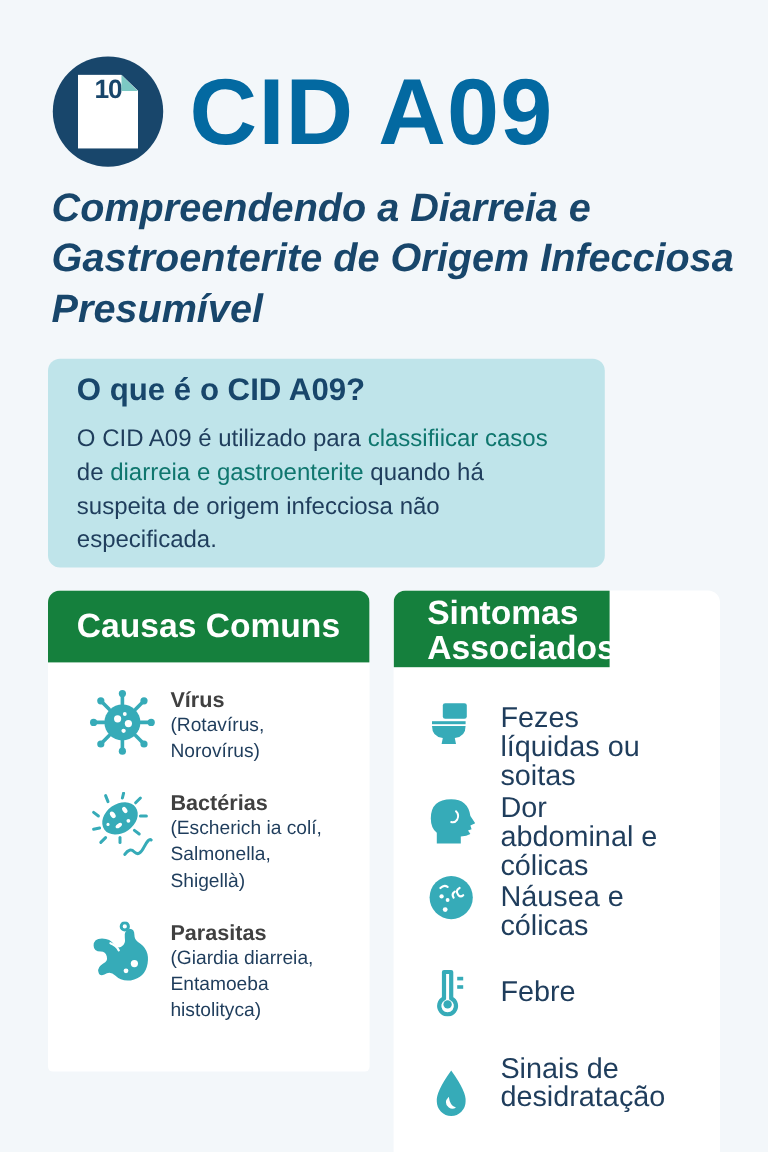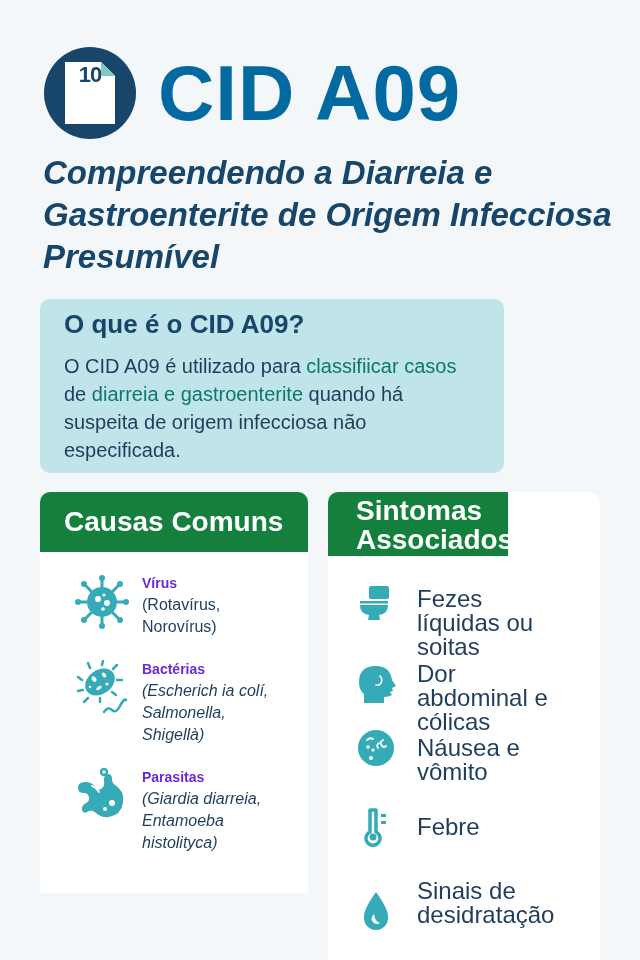--- a/index.html
+++ b/index.html
@@ -50,23 +50,23 @@
   .card-head {
     background: #15803d; color: #ffffff; font-size: 28px; font-weight: bold;
     padding: 0 0 0 24px; display: flex; align-items: center;
   }
   .card-left .card-head { height: 60px; }
   .card-right .card-head { height: 64px; line-height: 29px; padding-top: 2px; padding-left: 28px; }
   .cause-list { padding: 20px 0 0 34px; }
   .cause { display: flex; align-items: flex-start; margin-bottom: 20px; }
   .cause-icon { width: 56px; height: 56px; flex: 0 0 56px; margin-top: 2px; }
   .cause-text { margin-left: 12px; }
-  .cause-name { font-size: 14px; font-weight: bold; color: #6d28d9; line-height: 22px; }
+  .cause-name { font-size: 18px; font-weight: bold; color: #404040; line-height: 22px; }
   .cause-desc { font-size: 16px; line-height: 22px; color: #1f3d5c; }
-  .cause-desc.ital { font-style: italic; }
+  .cause-desc.ital { }
   .sym-list { padding-top: 18px; }
   .sym { position: relative; height: 75px; }
   .sym-icon { position: absolute; left: 28px; width: 40px; height: 40px; }
   .sym-label {
     position: absolute; left: 89px; font-size: 24px; line-height: 24px; color: #1f3d5c;
   }
 </style>
 </head>
 <body>
 
@@ -203,21 +203,21 @@
           <path d="M11 12 q3 -3 6 -1"></path>
           <path d="M27 12 q-4 2 -1 6 q2 2 4 0"></path>
           <path d="M23 15 q-3 2 -1 5"></path>
         </g>
         <g fill="#ffffff">
             <circle cx="12" cy="19" r="1.8"></circle>
             <circle cx="17" cy="22" r="1.6"></circle>
             <circle cx="15" cy="30" r="2"></circle>
           </g>
       </svg>
-      <div class="sym-label" style="top:12px;width:170px">Náusea e vômito</div>
+      <div class="sym-label" style="top:12px;width:170px">Náusea e cólicas</div>
     </div>
     <div class="sym">
       <svg class="sym-icon" viewBox="0 0 40 40" style="top:6px;height:42px">
         <path d="M14 4 h6 v22 a7 7 0 1 1 -6 0z" fill="none" stroke="#36abb8" stroke-width="3.5" stroke-linejoin="round"></path>
         <circle cx="17" cy="31" r="3.5" fill="#36abb8"></circle>
         <g fill="#36abb8">
             <rect x="25" y="8" width="5" height="3"></rect>
             <rect x="25" y="15" width="5" height="3"></rect>
           </g>
       </svg>

